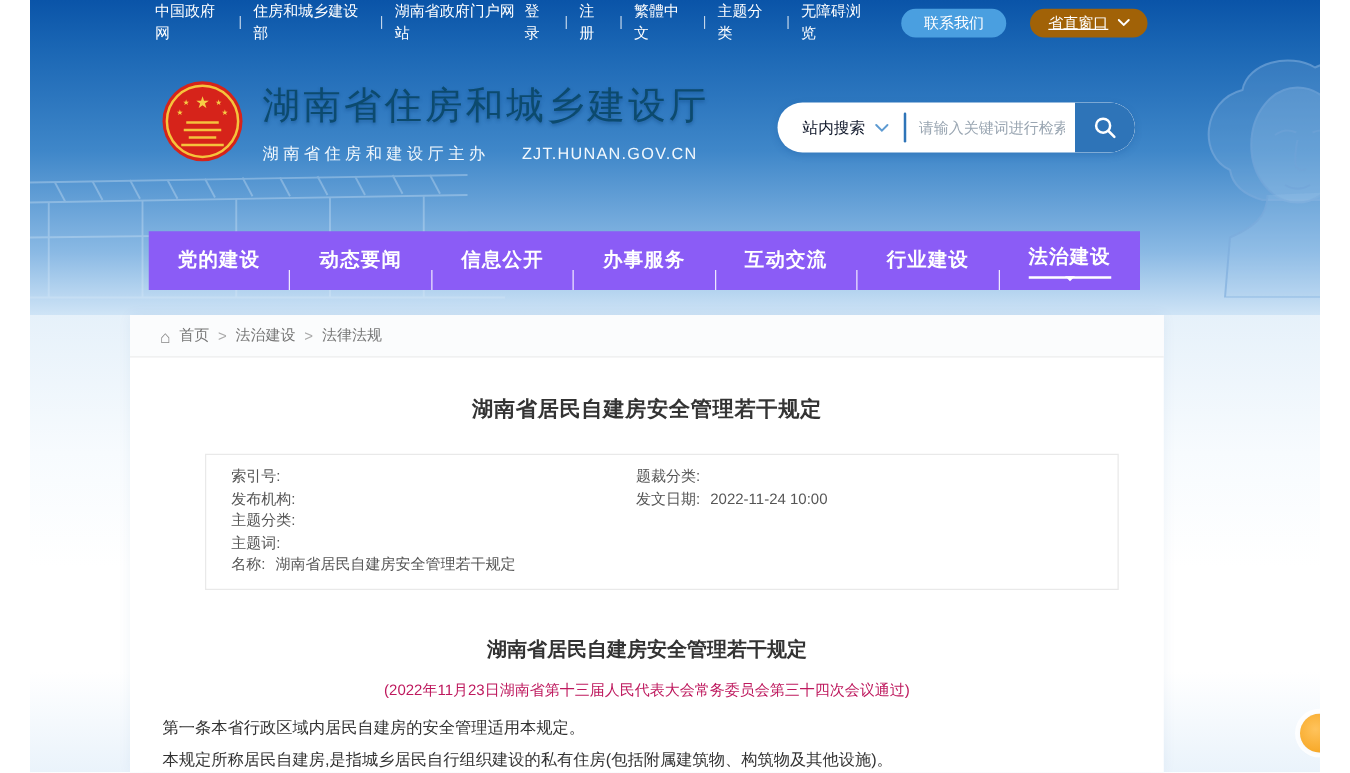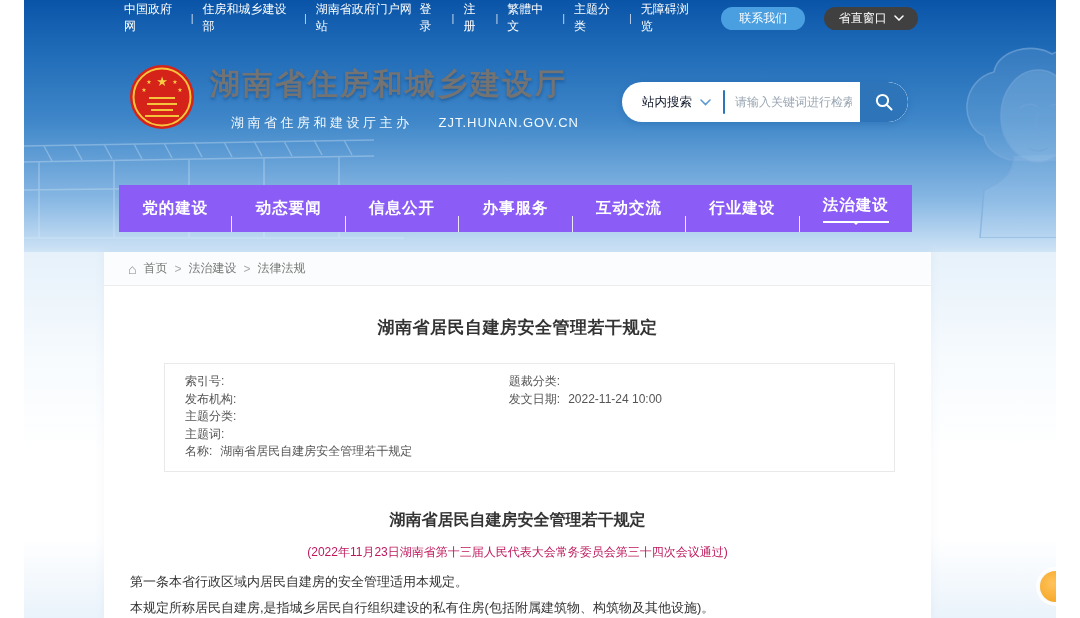--- a/index.html
+++ b/index.html
@@ -17,29 +17,29 @@
 
   
   .topbar { position:absolute; top:0; left:0; width:1080px; height:36px; display:flex; align-items:center;
     justify-content:space-between; padding:0 186px 0 100px; font-size:12px; color:#fff; }
   .topbar a, .tb-link { color:#fff; text-decoration:none; cursor:pointer; }
   .tb-group { display:flex; align-items:center; gap:9px; }
   .tb-pipe { color:rgba(255,255,255,.75); font-size:11px; }
   .pill { display:flex; align-items:center; justify-content:center; border-radius:12px; height:23px;
     font-size:12px; color:#fff; cursor:pointer; }
   .pill-contact { width:88px; background:#4a9fe0; margin-left:14px; }
-  .pill-window { width:98px; background:#404040; margin-left:10px; gap:7px; }
+  .pill-window { width:98px; background:#a16207; margin-left:10px; gap:7px;text-decoration:underline; }
 
   
   .logo-row { position:absolute; left:105px; top:64px; display:flex; align-items:flex-start; }
   .emblem { width:66px; height:66px; }
   .site-text { margin-left:15px; }
-  .site-title { font-size:30px; font-weight:bold; color:#737373; letter-spacing:2.5px;
+  .site-title { font-size:30px; font-weight:normal; color:#0c4a6e; letter-spacing:2.5px;
     text-shadow:0 2px 3px rgba(9,62,120,.45); white-space:nowrap; }
-  .site-sub { margin-top:9px; display:flex; align-items:baseline; gap:26px; color:#f2f8fd;margin-left:21px; }
+  .site-sub { margin-top:9px; display:flex; align-items:baseline; gap:26px; color:#f2f8fd; }
   .site-sub-main { font-size:13px; letter-spacing:3.5px; }
   .site-domain { font-size:13px; font-weight:normal; letter-spacing:1px; }
 
   
   .search { position:absolute; left:598px; top:82px; width:286px; height:40px; background:#fff;
     border-radius:20px; display:flex; align-items:center; overflow:hidden; box-shadow:0 2px 6px rgba(20,80,150,.25); }
   .search-scope { display:flex; align-items:center; gap:8px; padding:0 12px 0 20px; cursor:pointer; }
   .search-scope-label { font-size:12.5px; color:#0f172a; white-space:nowrap; }
   .search-divider { width:2px; height:24px; background:#2e74b8; border-radius:1px; }
   .search-input { flex:1; border:none; outline:none; height:100%; padding:0 8px 0 10px; font-size:12px;

